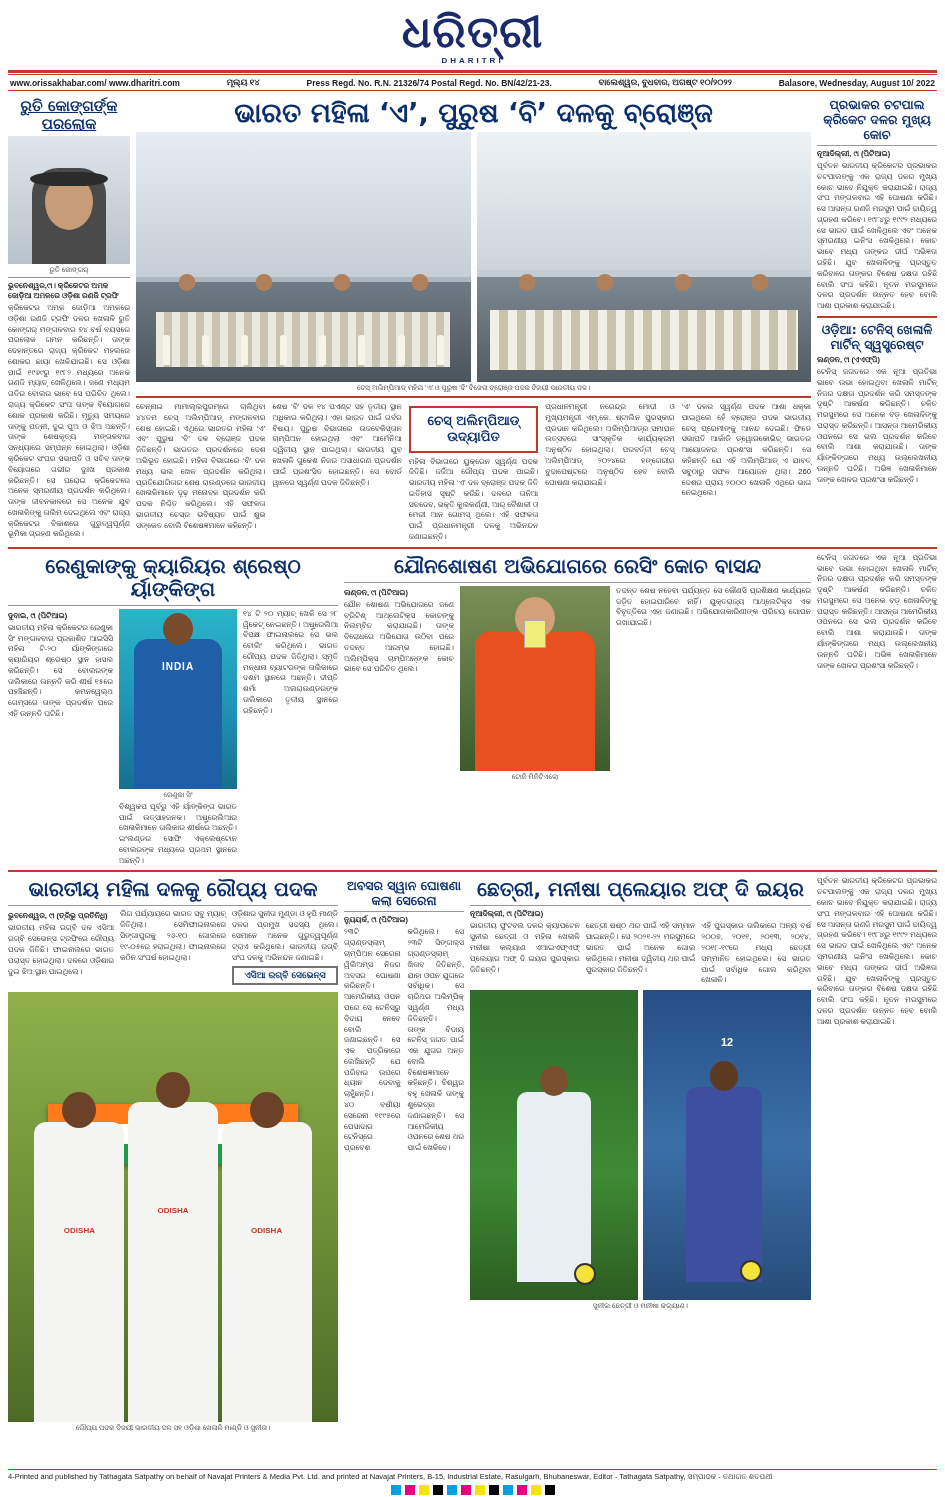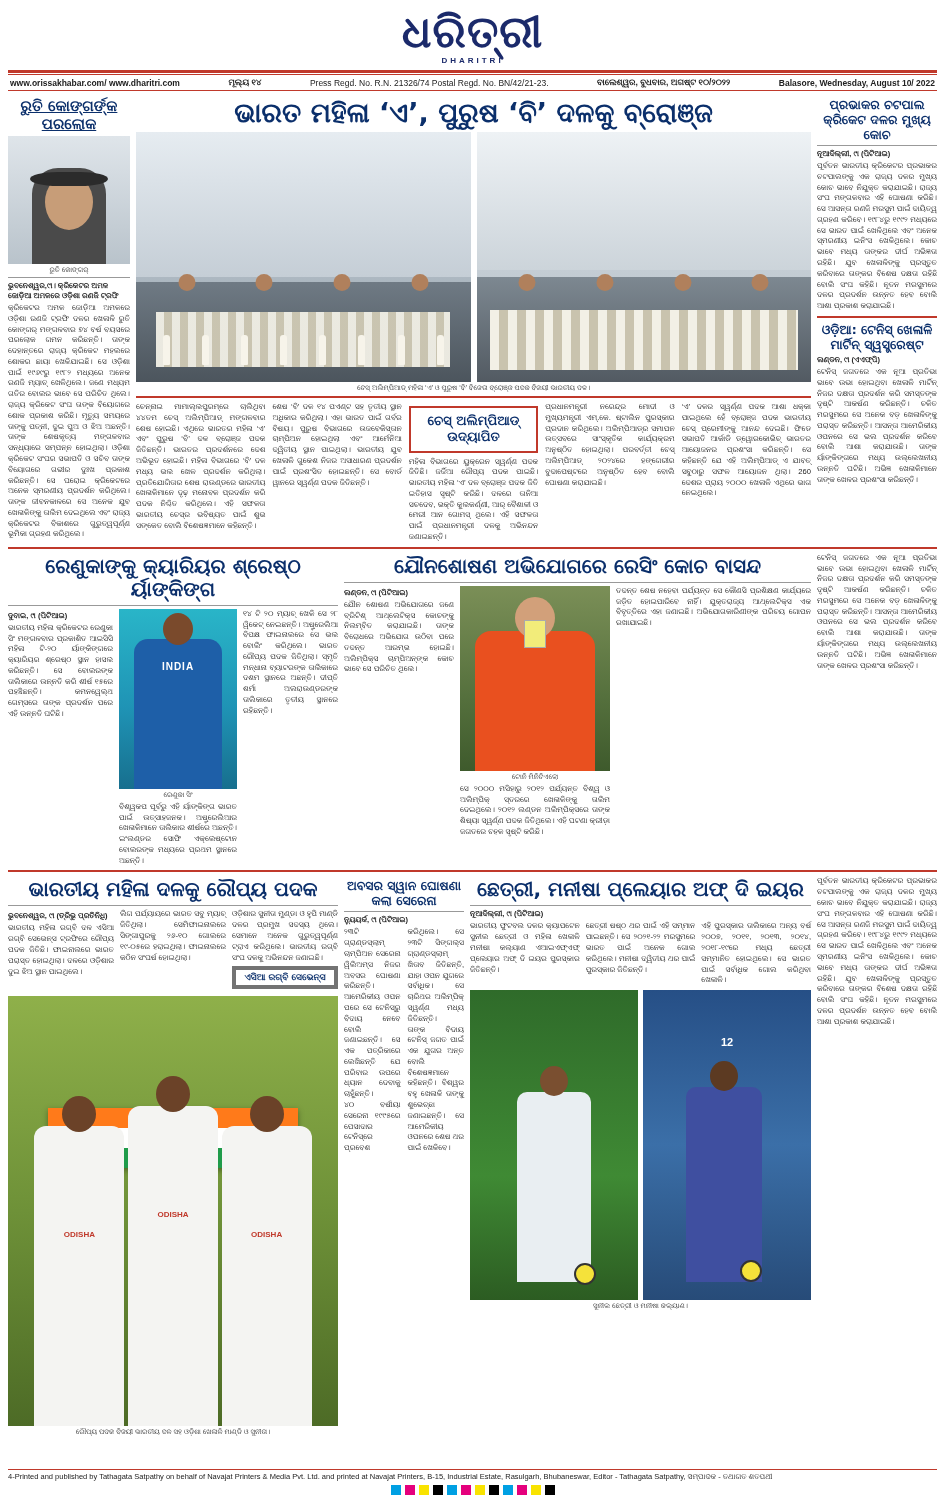--- a/index.html
+++ b/index.html
@@ -33,21 +33,21 @@
   }
   .rule-thick { height:3px; background:#c0392b; margin-top:5px; }
   .rule-thin { height:1px; background:#c0392b; margin-top:1px; }
 
   .infobar {
     display:flex; align-items:center; justify-content:space-between;
     font-size: 8.5px; padding: 2px 2px; border-bottom:1px solid #c0392b;
     font-weight:700; color:#222;
   }
   .infobar .seg { white-space: nowrap; }
-  .infobar .seg.mid { font-weight:400; }
+  .infobar .seg.mid { font-weight:700; }
 
   
   .cols { display:flex; gap:6px; margin-top:4px; }
   .col-left  { width: 122px; }
   .col-mid   { flex: 1; }
   .col-right { width: 120px; }
 
   .hr-red { height:2px; background:#c0392b; margin:4px 0; }
   .hr-thin { height:1px; background:#999; margin:3px 0; }
 
@@ -166,21 +166,21 @@
   .ph-obit .hat { position:absolute; bottom:78px; left:50%; transform:translateX(-50%);
       width:78px;height:14px;border-radius:40px/10px; background:#2b2b2b; }
 
   
   .badge-box {
     border:2px solid #c0392b; color:#0b2f6b; text-align:center;
     font-family:"DejaVu Sans", sans-serif; font-weight:700; font-size:13px;
     padding:5px 4px; line-height:1.25; margin:4px 0;
   }
   .subbox {
-    border:4px solid #737373; text-align:center; font-size:9px; font-weight:700;
+    border:2px solid #737373; text-align:center; font-size:9px; font-weight:700;
     color:#0b2f6b; padding:2px; margin:3px 0;
     font-family:"DejaVu Sans", sans-serif;
   }
 
   
   .footer { position:absolute; left:8px; right:8px; bottom:2px; }
   .footer .line { border-top:1px solid #c0392b; padding-top:2px; font-size:7.5px; color:#222; }
   .dots { display:flex; gap:4px; justify-content:center; margin-top:3px; }
   .dot { width:10px; height:10px; }
   .section-wrap { margin-top:1px; }
@@ -322,21 +322,20 @@
         <div style="width:110px;">
           <div class="dateline">ଲଣ୍ଡନ, ୯ା (ପିଟିଆଇ)</div>
           <div class="body-text">ଯୌନ ଶୋଷଣ ଅଭିଯୋଗରେ ଜଣେ ବ୍ରିଟିଶ୍ ଆଥ୍‌ଲେଟିକ୍ସ କୋଚଙ୍କୁ ନିଲମ୍ବିତ କରାଯାଇଛି। ତାଙ୍କ ବିରୋଧରେ ଅଭିଯୋଗ ଉଠିବା ପରେ ତଦନ୍ତ ଆରମ୍ଭ ହୋଇଛି। ଅଲିମ୍ପିକ୍ସ ଚାମ୍ପିଅନ୍‌ଙ୍କ କୋଚ ଭାବେ ସେ ପରିଚିତ ଥିଲେ।</div>
         </div>
         <div style="width:150px;">
           <div class="photo ph-coach">
             <div class="person"></div>
               <div class="lanyard"></div>
           </div>
           <div class="cap">ଟୋନି ମିନିଚିଏଲୋ</div>
-          <div class="body-text" style="margin-top:3px;">ସେ ୨୦୦୦ ମସିହାରୁ ୨୦୧୨ ପର୍ଯ୍ୟନ୍ତ ବିଶ୍ୱ ଓ ଅଲିମ୍ପିକ୍ ସ୍ତରରେ ଖେଳାଳିଙ୍କୁ ତାଲିମ ଦେଇଥିଲେ। ୨୦୧୨ ଲଣ୍ଡନ ଅଲିମ୍ପିକ୍ସରେ ତାଙ୍କ ଶିଷ୍ୟା ସ୍ୱର୍ଣ୍ଣ ପଦକ ଜିତିଥିଲେ। ଏହି ଘଟଣା କ୍ରୀଡ଼ା ଜଗତରେ ଚହଳ ସୃଷ୍ଟି କରିଛି।</div>
         </div>
         <div style="flex:1;">
           <div class="body-text">ତଦନ୍ତ ଶେଷ ନହେବା ପର୍ଯ୍ୟନ୍ତ ସେ କୌଣସି ପ୍ରଶିକ୍ଷଣ କାର୍ଯ୍ୟରେ ଜଡ଼ିତ ହୋଇପାରିବେ ନାହିଁ। ଯୁକ୍ତରାଜ୍ୟ ଆଥ୍‌ଲେଟିକ୍ସ ଏକ ବିବୃତ୍ତିରେ ଏହା ଜଣାଇଛି। ଅଭିଯୋଗକାରିଣୀଙ୍କ ପରିଚୟ ଗୋପନ ରଖାଯାଇଛି।</div>
         </div>
       </div>
     </div>
 
     <div class="col-right">
       <div class="body-text">ଟେନିସ୍ ଜଗତରେ ଏକ ନୂଆ ପ୍ରତିଭା ଭାବେ ଉଭା ହୋଇଥିବା ଖେଳାଳି ମାର୍ଟିନ୍ ନିଜର ଦକ୍ଷତା ପ୍ରଦର୍ଶନ କରି ସମସ୍ତଙ୍କ ଦୃଷ୍ଟି ଆକର୍ଷଣ କରିଛନ୍ତି। ଚଳିତ ମରସୁମରେ ସେ ଅନେକ ବଡ଼ ଖେଳାଳିଙ୍କୁ ପରାସ୍ତ କରିଛନ୍ତି। ଆସନ୍ତା ଆମେରିକୀୟ ଓପନରେ ସେ ଭଲ ପ୍ରଦର୍ଶନ କରିବେ ବୋଲି ଆଶା କରାଯାଉଛି। ତାଙ୍କ ର୍ୟାଙ୍କିଙ୍ଗରେ ମଧ୍ୟ ଉଲ୍ଲେଖନୀୟ ଉନ୍ନତି ଘଟିଛି। ଅଭିଜ୍ଞ ଖେଳାଳିମାନେ ତାଙ୍କ ଖେଳର ପ୍ରଶଂସା କରିଛନ୍ତି।</div>
     </div>

